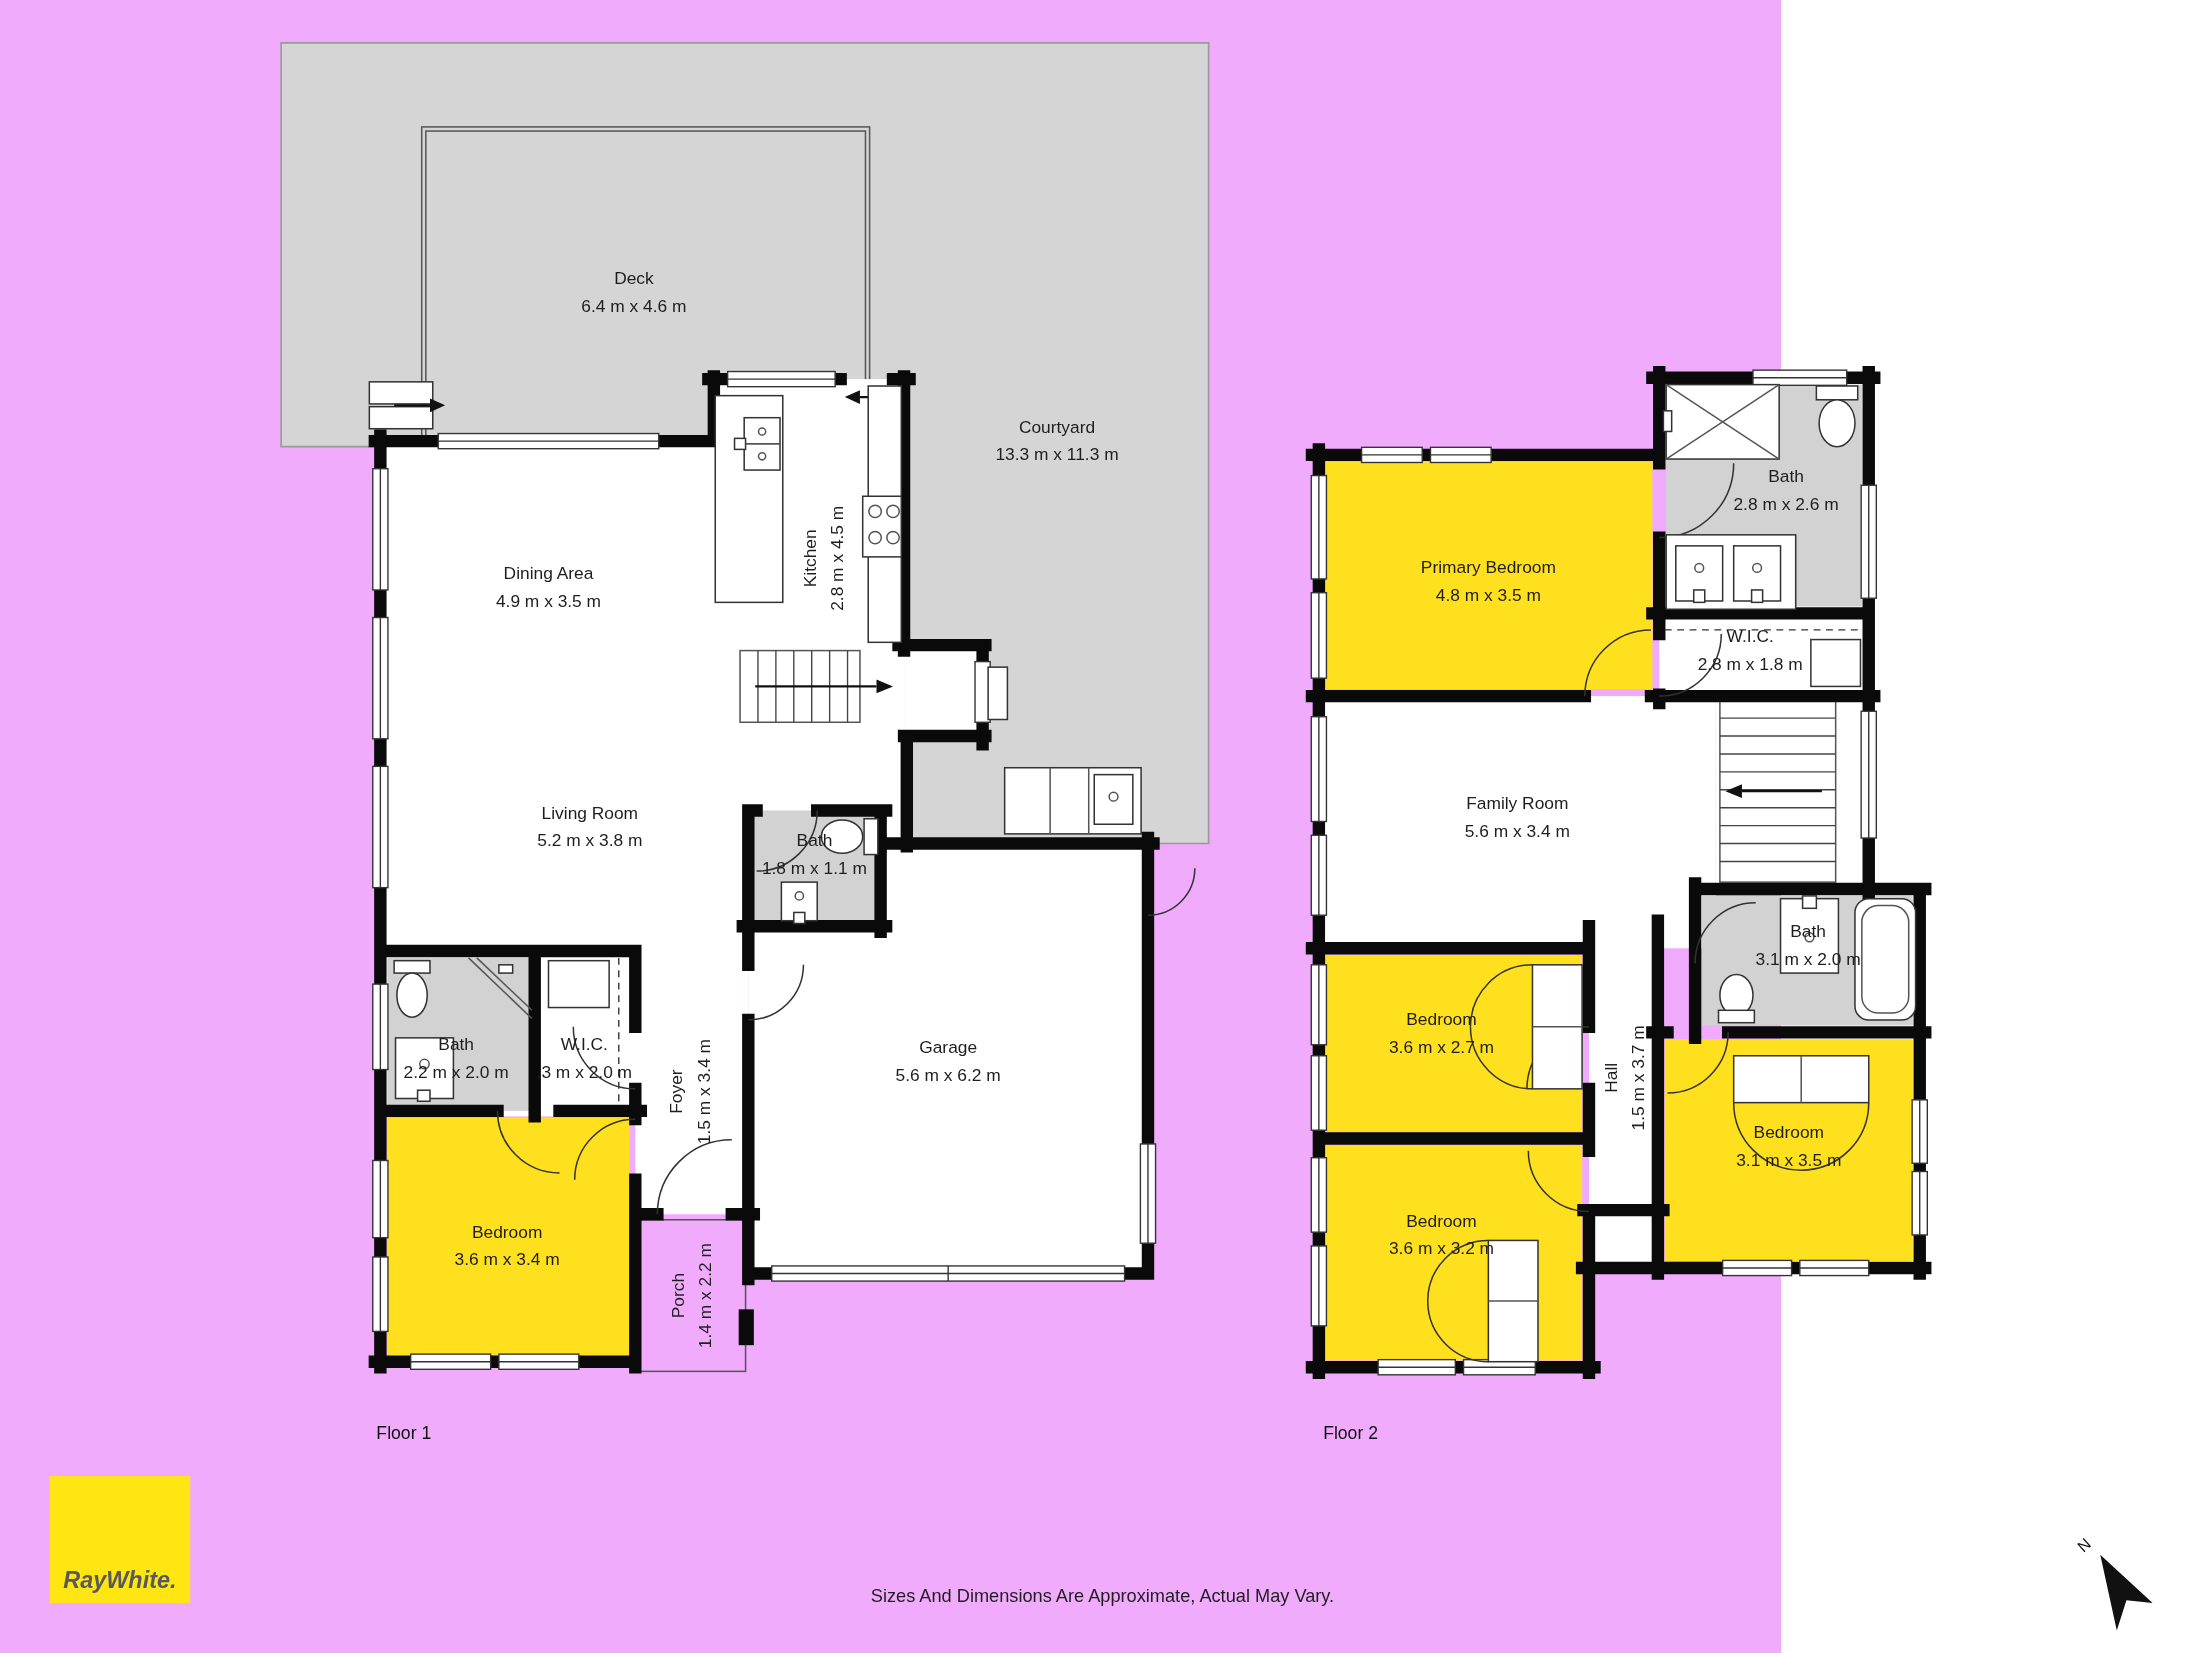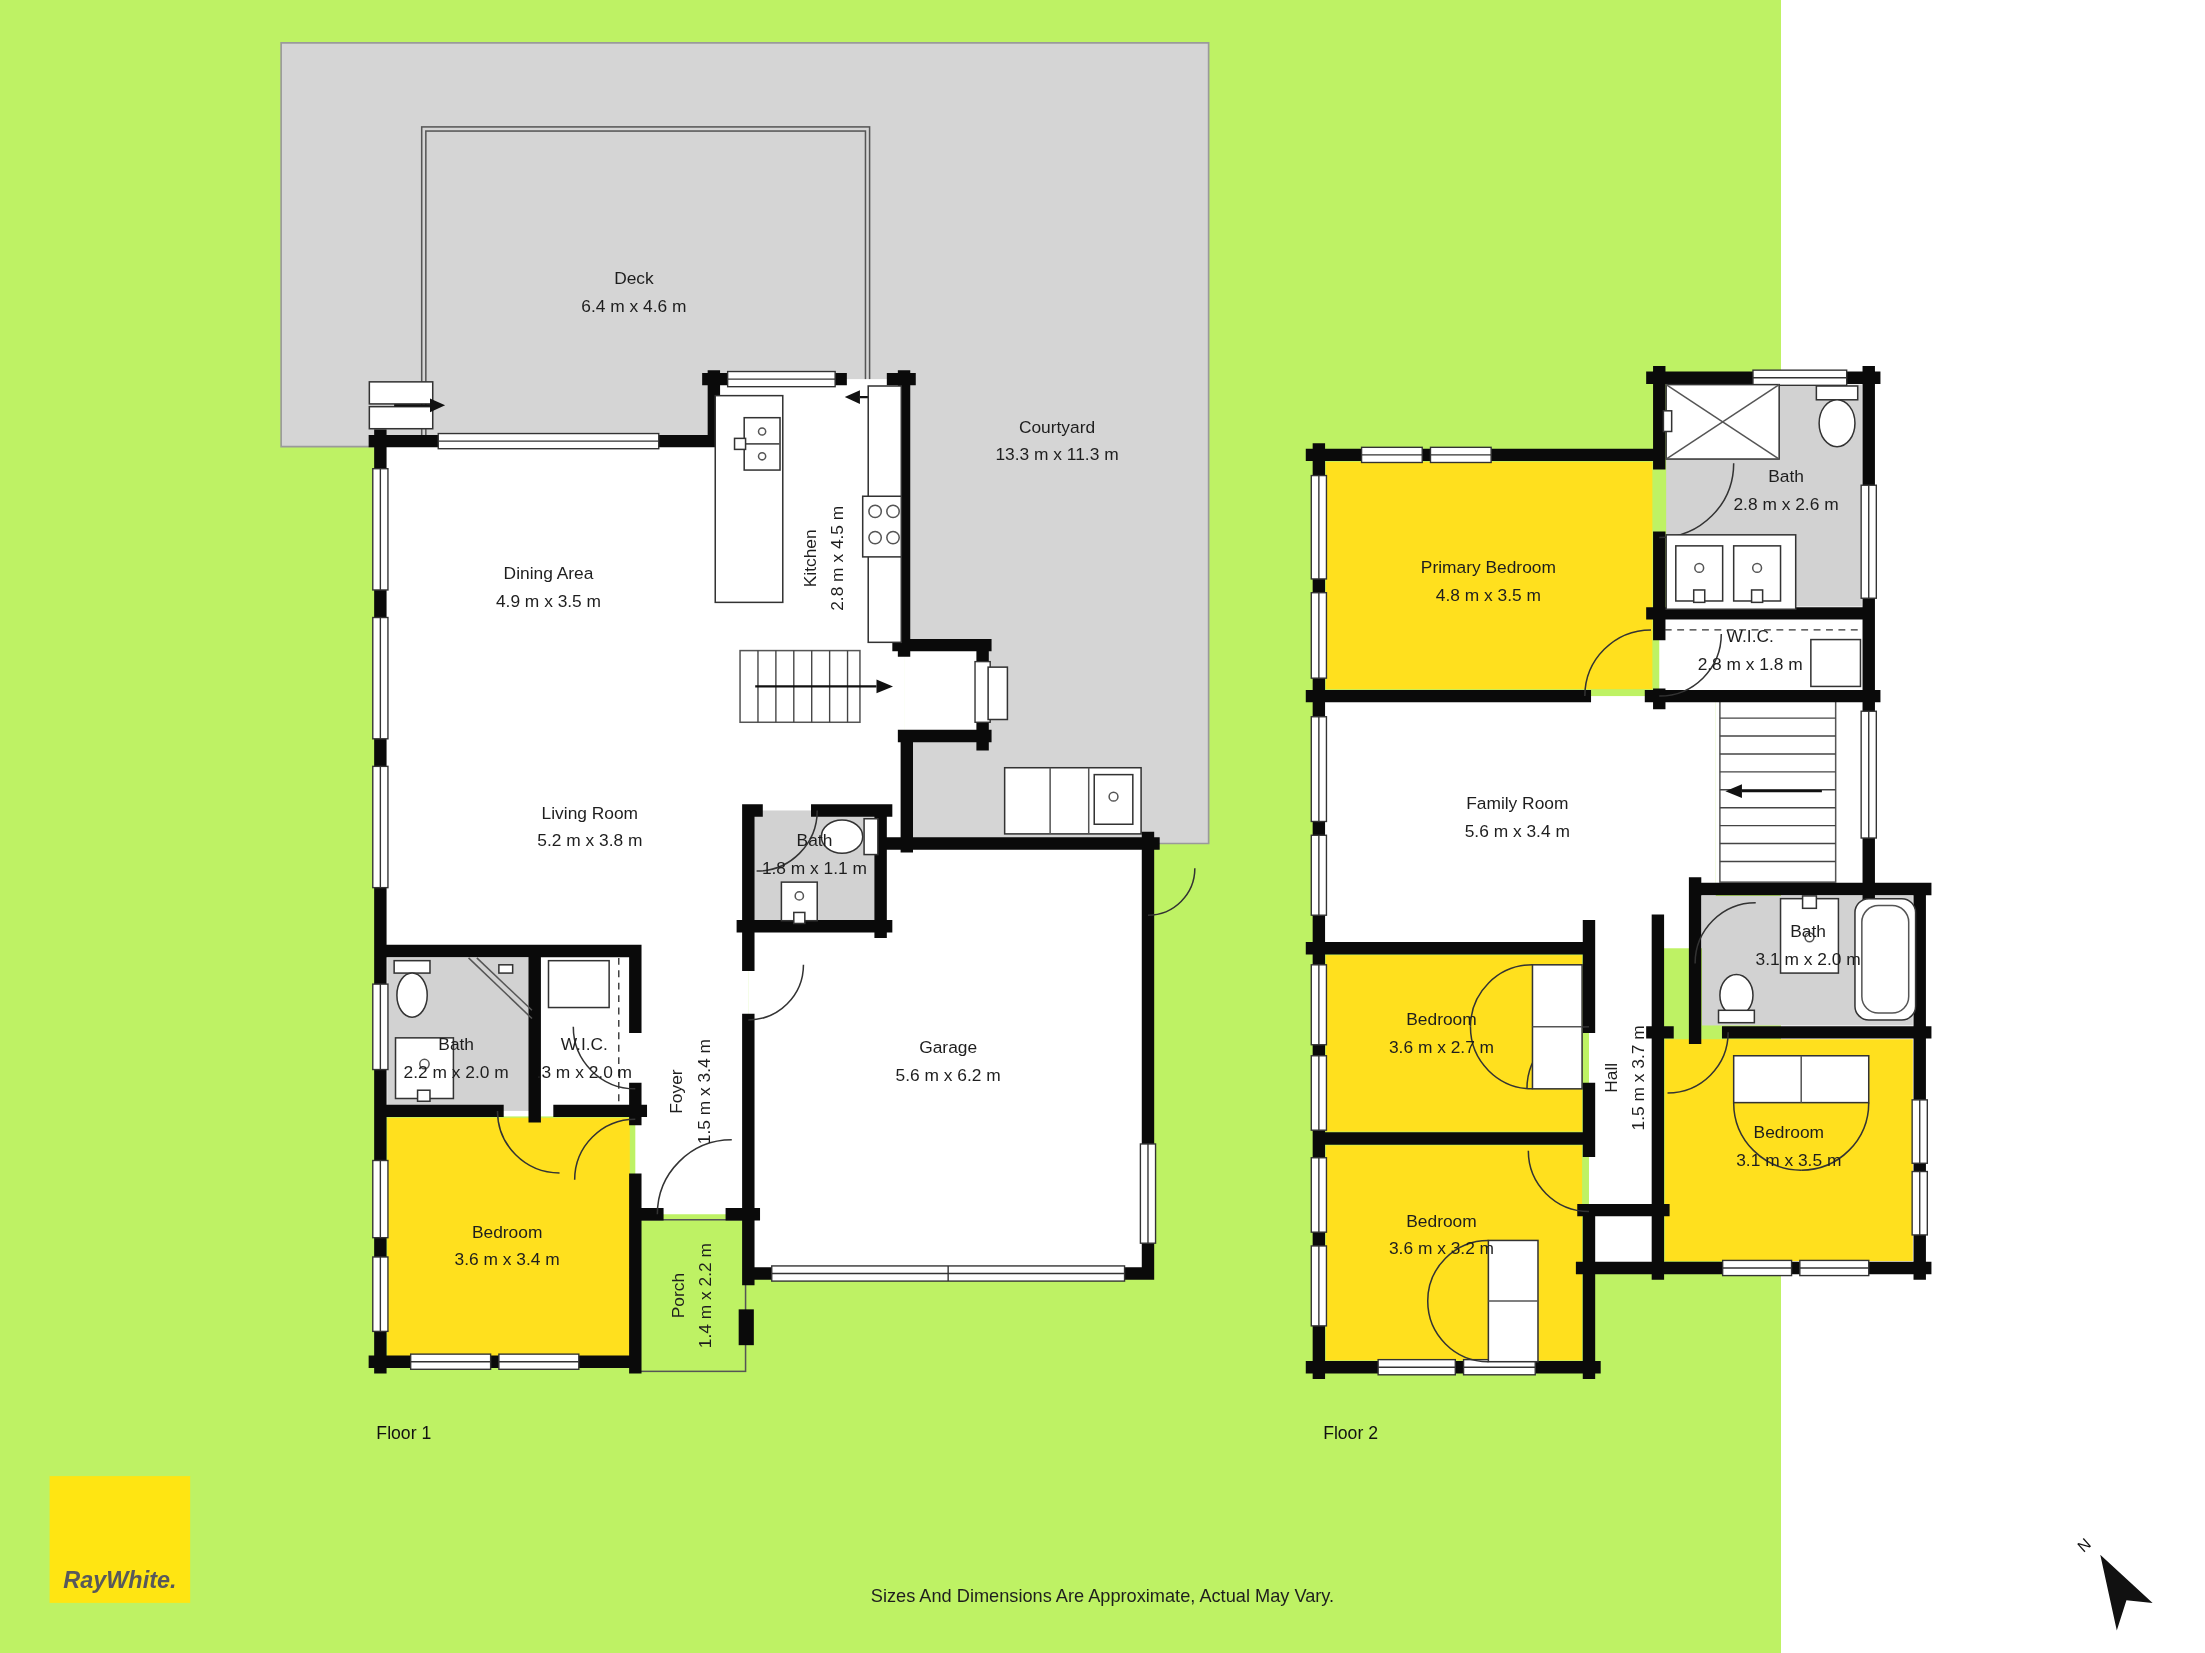--- a/index.html
+++ b/index.html
@@ -1,16 +1,16 @@
 <!DOCTYPE html>
 <html style="font-size:8.8px"><head>
 <meta charset="utf-8">
 <style>
   html,body{margin:0;padding:0;background:#fff;}
-  #stage{width:1781px;height:1654px;position:relative;background:#bef264;}
+  #stage{width:1781px;height:1654px;position:relative;background:#f0abfc;}
   svg{display:block;}
   text{font-family:"Liberation Sans","DejaVu Sans",sans-serif;fill:#1e1e1e;}
   .lbl{font-size:12.6px;}
   .flbl{font-size:12.8px;fill:#111;}
   .disc{font-size:13.2px;}
   .logoText{font-size:17px;font-weight:bold;font-style:italic;fill:#58595B;}
   .nTxt{font-size:11.5px;fill:#111;}
   .wall{stroke:#0a0a0a;stroke-width:9;fill:none;stroke-linecap:square;}
   .thin{stroke:#555;stroke-width:1.1;fill:none;}
   .gray{fill:#d5d5d5;stroke:#9a9a9a;stroke-width:1.2;}

